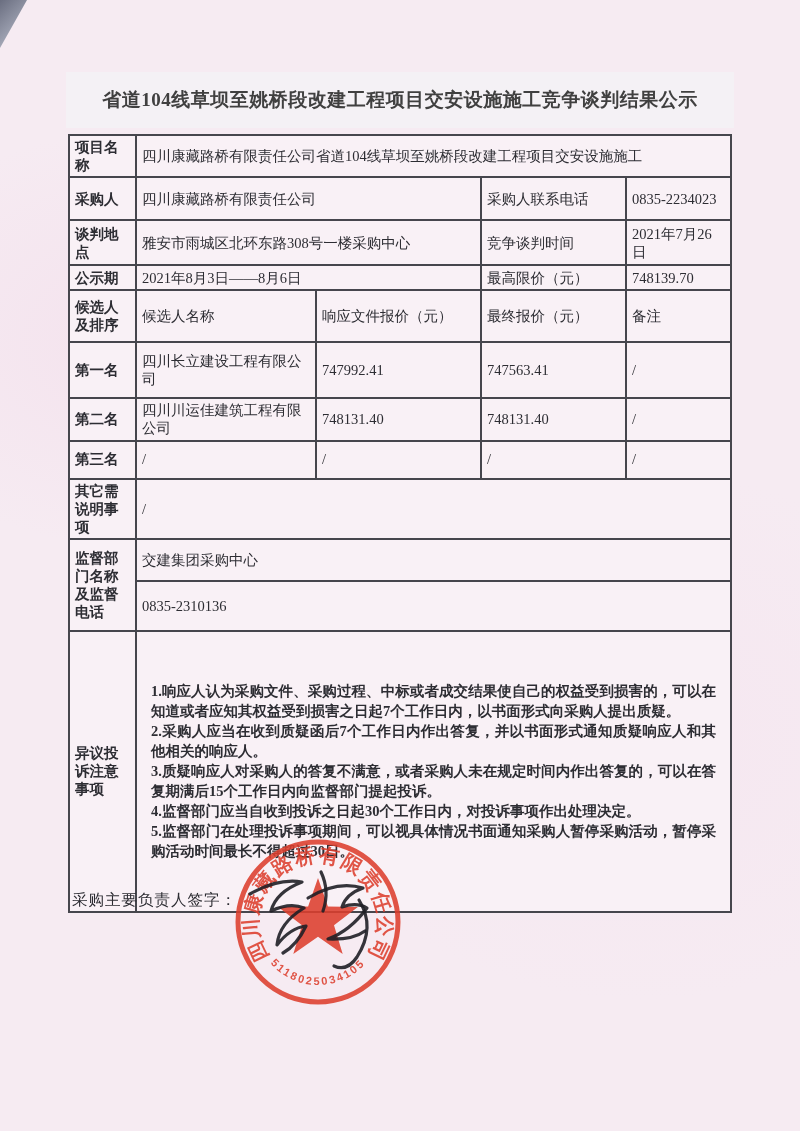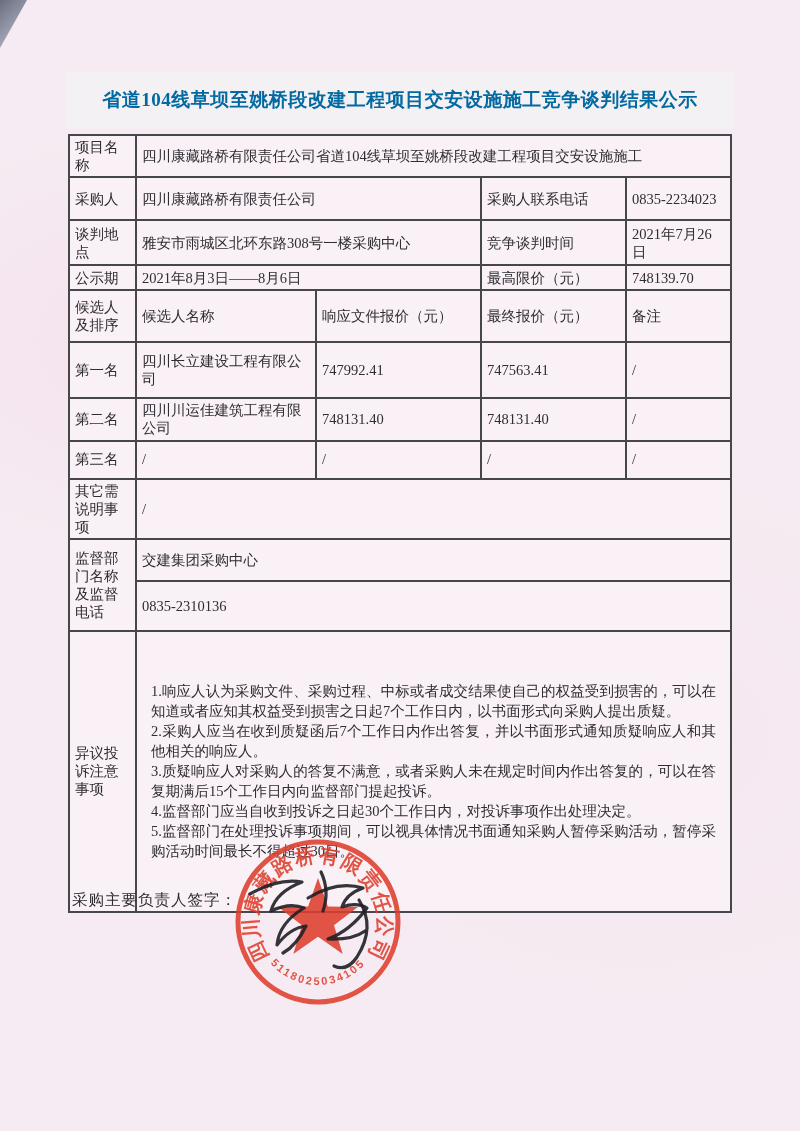--- a/index.html
+++ b/index.html
@@ -18,38 +18,38 @@
     position:absolute;left:0;top:0;width:27px;height:48px;
     background:linear-gradient(135deg,#6a6e80 0%,#9a9eae 55%,#c9cbd6 100%);
     clip-path:polygon(0 0,100% 0,0 100%);
   }
   .title-band{
     position:absolute;left:66px;top:72px;width:668px;height:56px;
     background:#f4f1f5;
     display:flex;align-items:center;justify-content:center;
   }
   .doc-title{
-    font-size:19px;font-weight:bold;letter-spacing:.5px;color:#0369a1;
+    font-size:19px;font-weight:bold;letter-spacing:.5px;color:#404040;
     white-space:nowrap;
   }
   table.notice{
     position:absolute;left:68px;top:134px;
     width:662px;border-collapse:collapse;table-layout:fixed;
     background:#f9f1f6;
   }
   table.notice td{
     border:2px solid #46464d;
     font-size:14.5px;line-height:1.25;
     padding:2px 5px;vertical-align:middle;
     overflow:hidden;
   }
-  td.lbl{padding-left:4px;padding-right:2px;}
+  td.lbl{padding-left:4px;padding-right:2px;font-weight:bold;}
   td.ctr{text-align:left;}
   td.val{padding-left:7px;}
-  .obj-body{padding:0 9px;}
+  .obj-body{padding:0 9px;font-weight:bold;}
   .obj-body p{margin:0;font-size:14.5px;line-height:20px;text-align:justify;}
   .sig-label{
     position:absolute;left:72px;top:890px;font-size:15.5px;letter-spacing:1px;color:#2b2b31;
   }
   .seal{position:absolute;left:208px;top:812px;width:220px;height:220px;}
   .seal-red{fill:#dd3f2e;}
   .sig-stroke{fill:none;stroke:#1f1f26;stroke-width:3.2;stroke-linecap:round;stroke-linejoin:round;opacity:.9;}
 </style>
 </head>
 <body>

